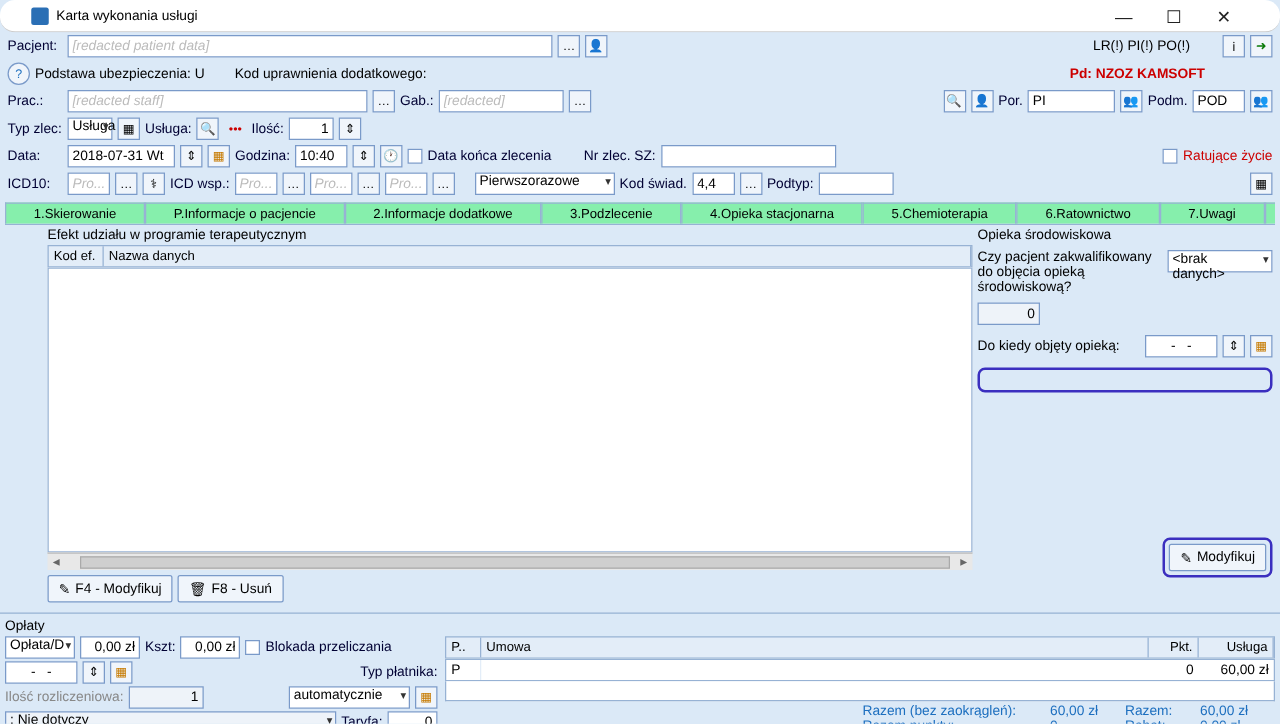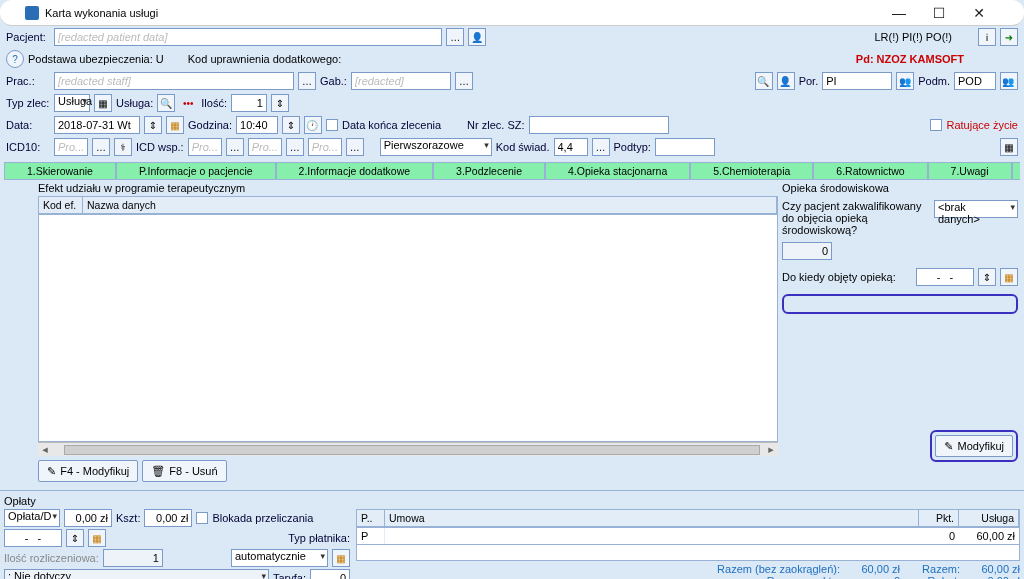--- a/index.html
+++ b/index.html
@@ -30,21 +30,21 @@
   .whitebox { background:#fff; border:1px solid #97b2d4; }
   .scroll-x { height:14px; background:#e8e8e8; border-top:1px solid #bbb; display:flex; align-items:center; }
   .scroll-x .thumb { width:700px; max-width:94%; height:10px; background:#cfcfcf; border:1px solid #aaa; margin-left:12px; }
   .scroll-x .arr { width:14px; text-align:center; color:#666; }
   .dmpbox { border:2px solid #3b2fbf; border-radius:6px; padding:4px 6px 12px 6px; margin-top:8px; }
   .modbtnwrap { border:2px solid #3b2fbf; border-radius:6px; padding:3px; display:inline-block; }
   .oplaty { border-top:1px solid #97b2d4; margin-top:4px; padding:2px 4px; }
   .orange { color:#c67a00; }
   .green { color:#0a7a0a; }
   .blue { color:#1d6fbf; }
-  .rnum { color:#1d6fbf; text-align:right; }
+  .rnum { color:#1d6fbf; text-align:left; }
   .chk { width:12px; height:12px; border:1px solid #7a9ac9; background:#fff; display:inline-block; vertical-align:middle; }
 </style>
 </head>
 <body>
 
 <div class="titlebar">
   <div class="ico"></div>
   <span>Karta wykonania usługi</span>
   <div class="spacer"></div>
   <div class="winbtn">—</div>

